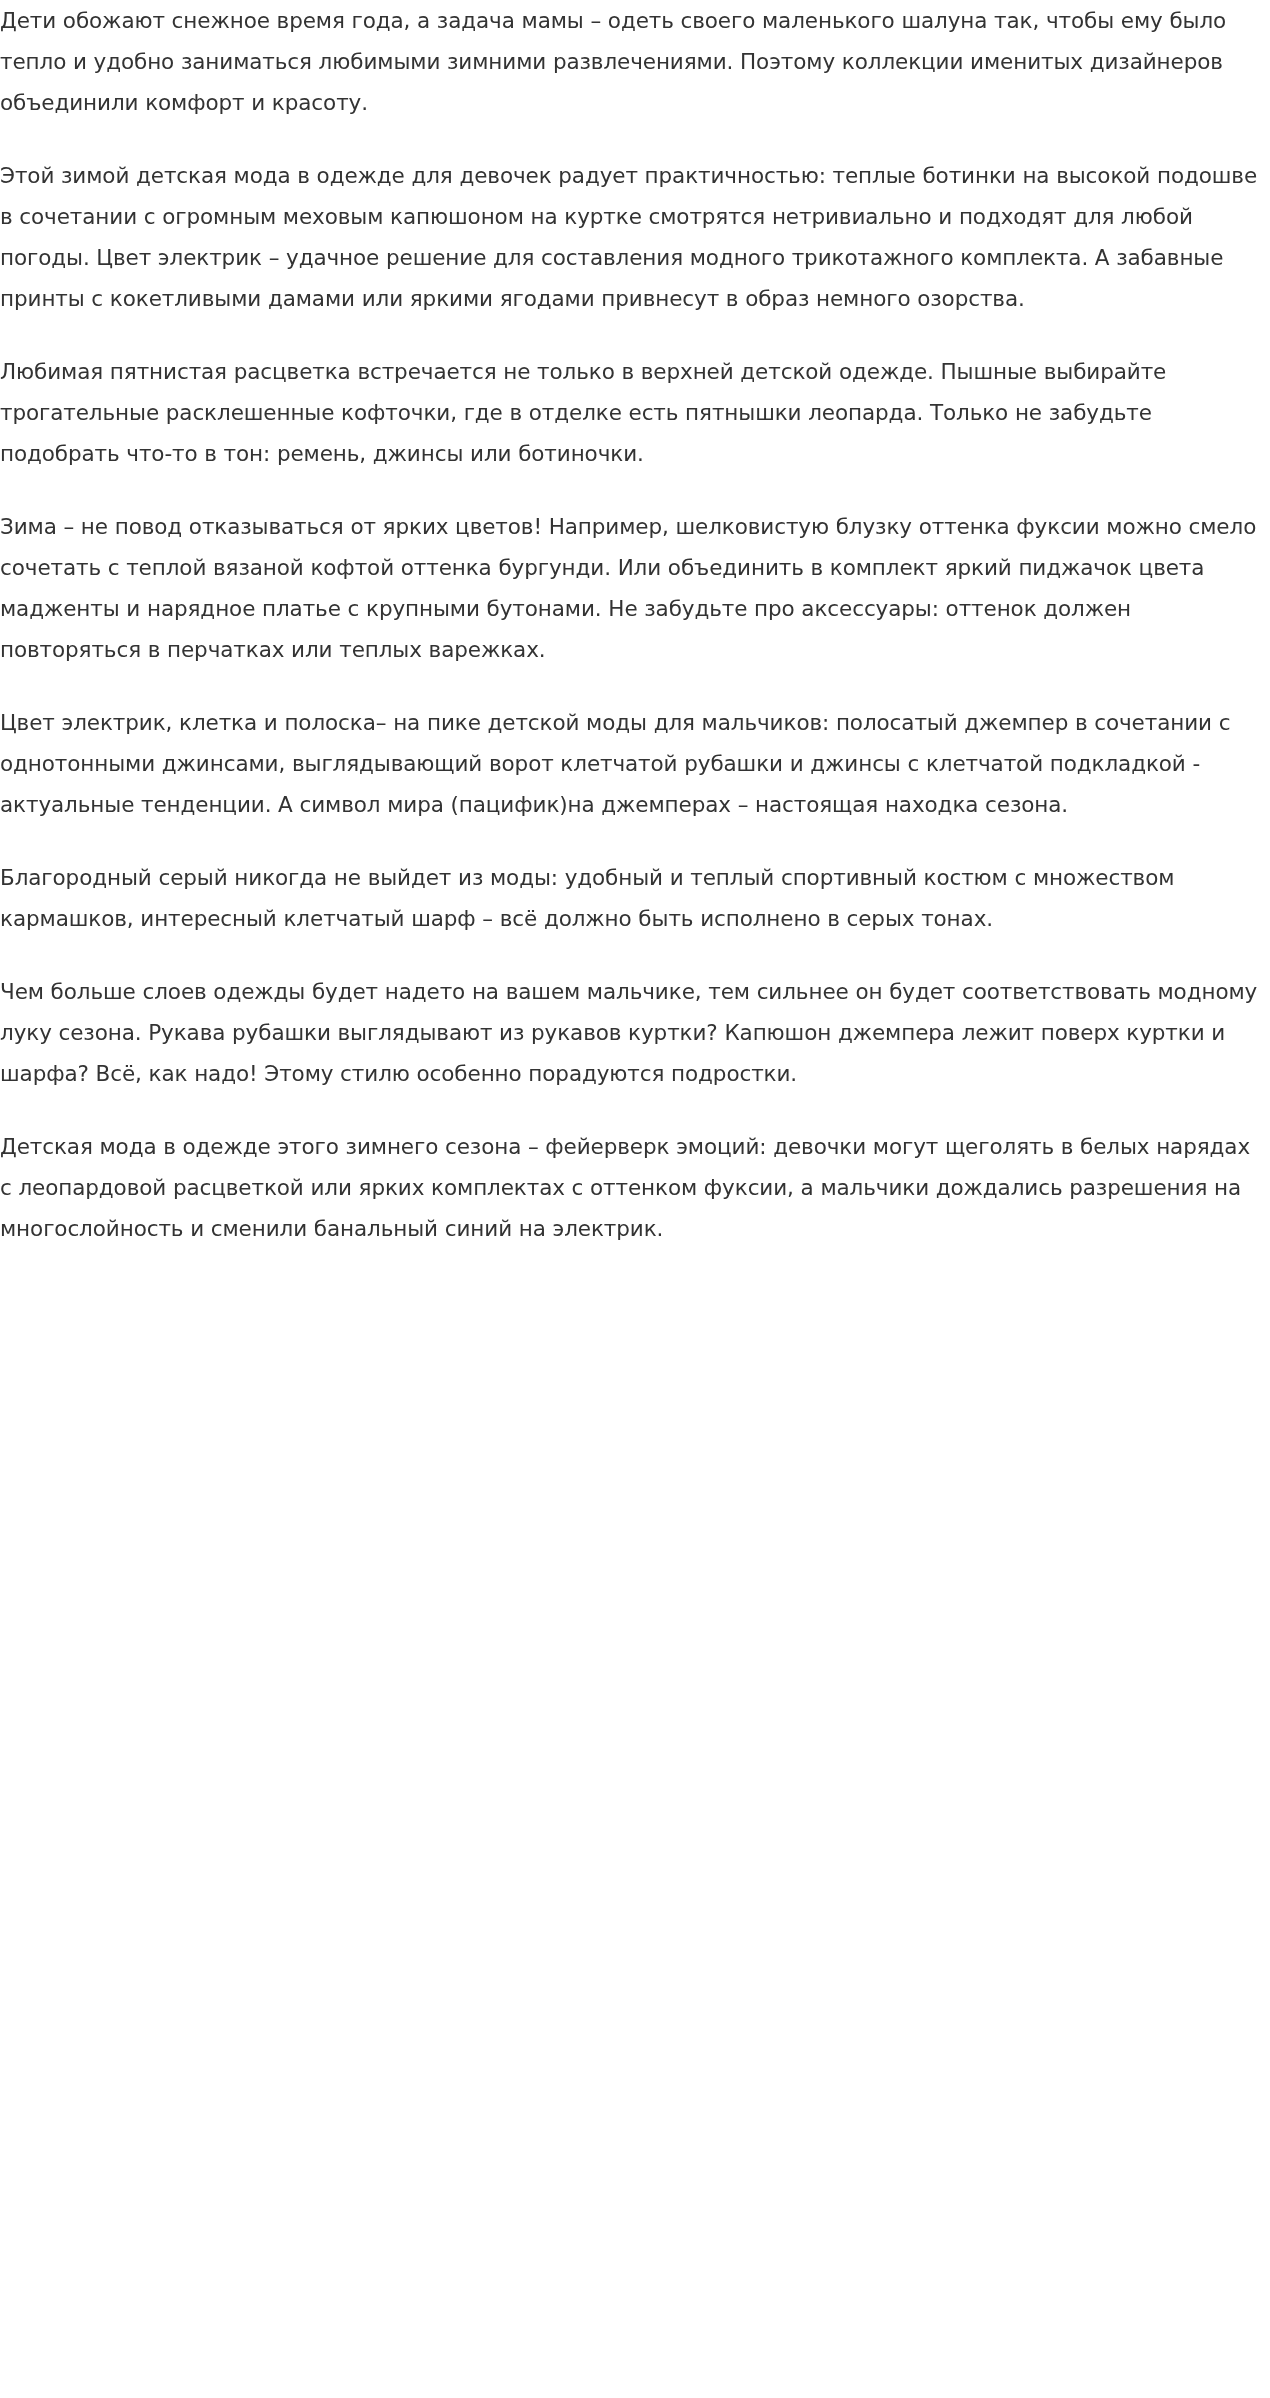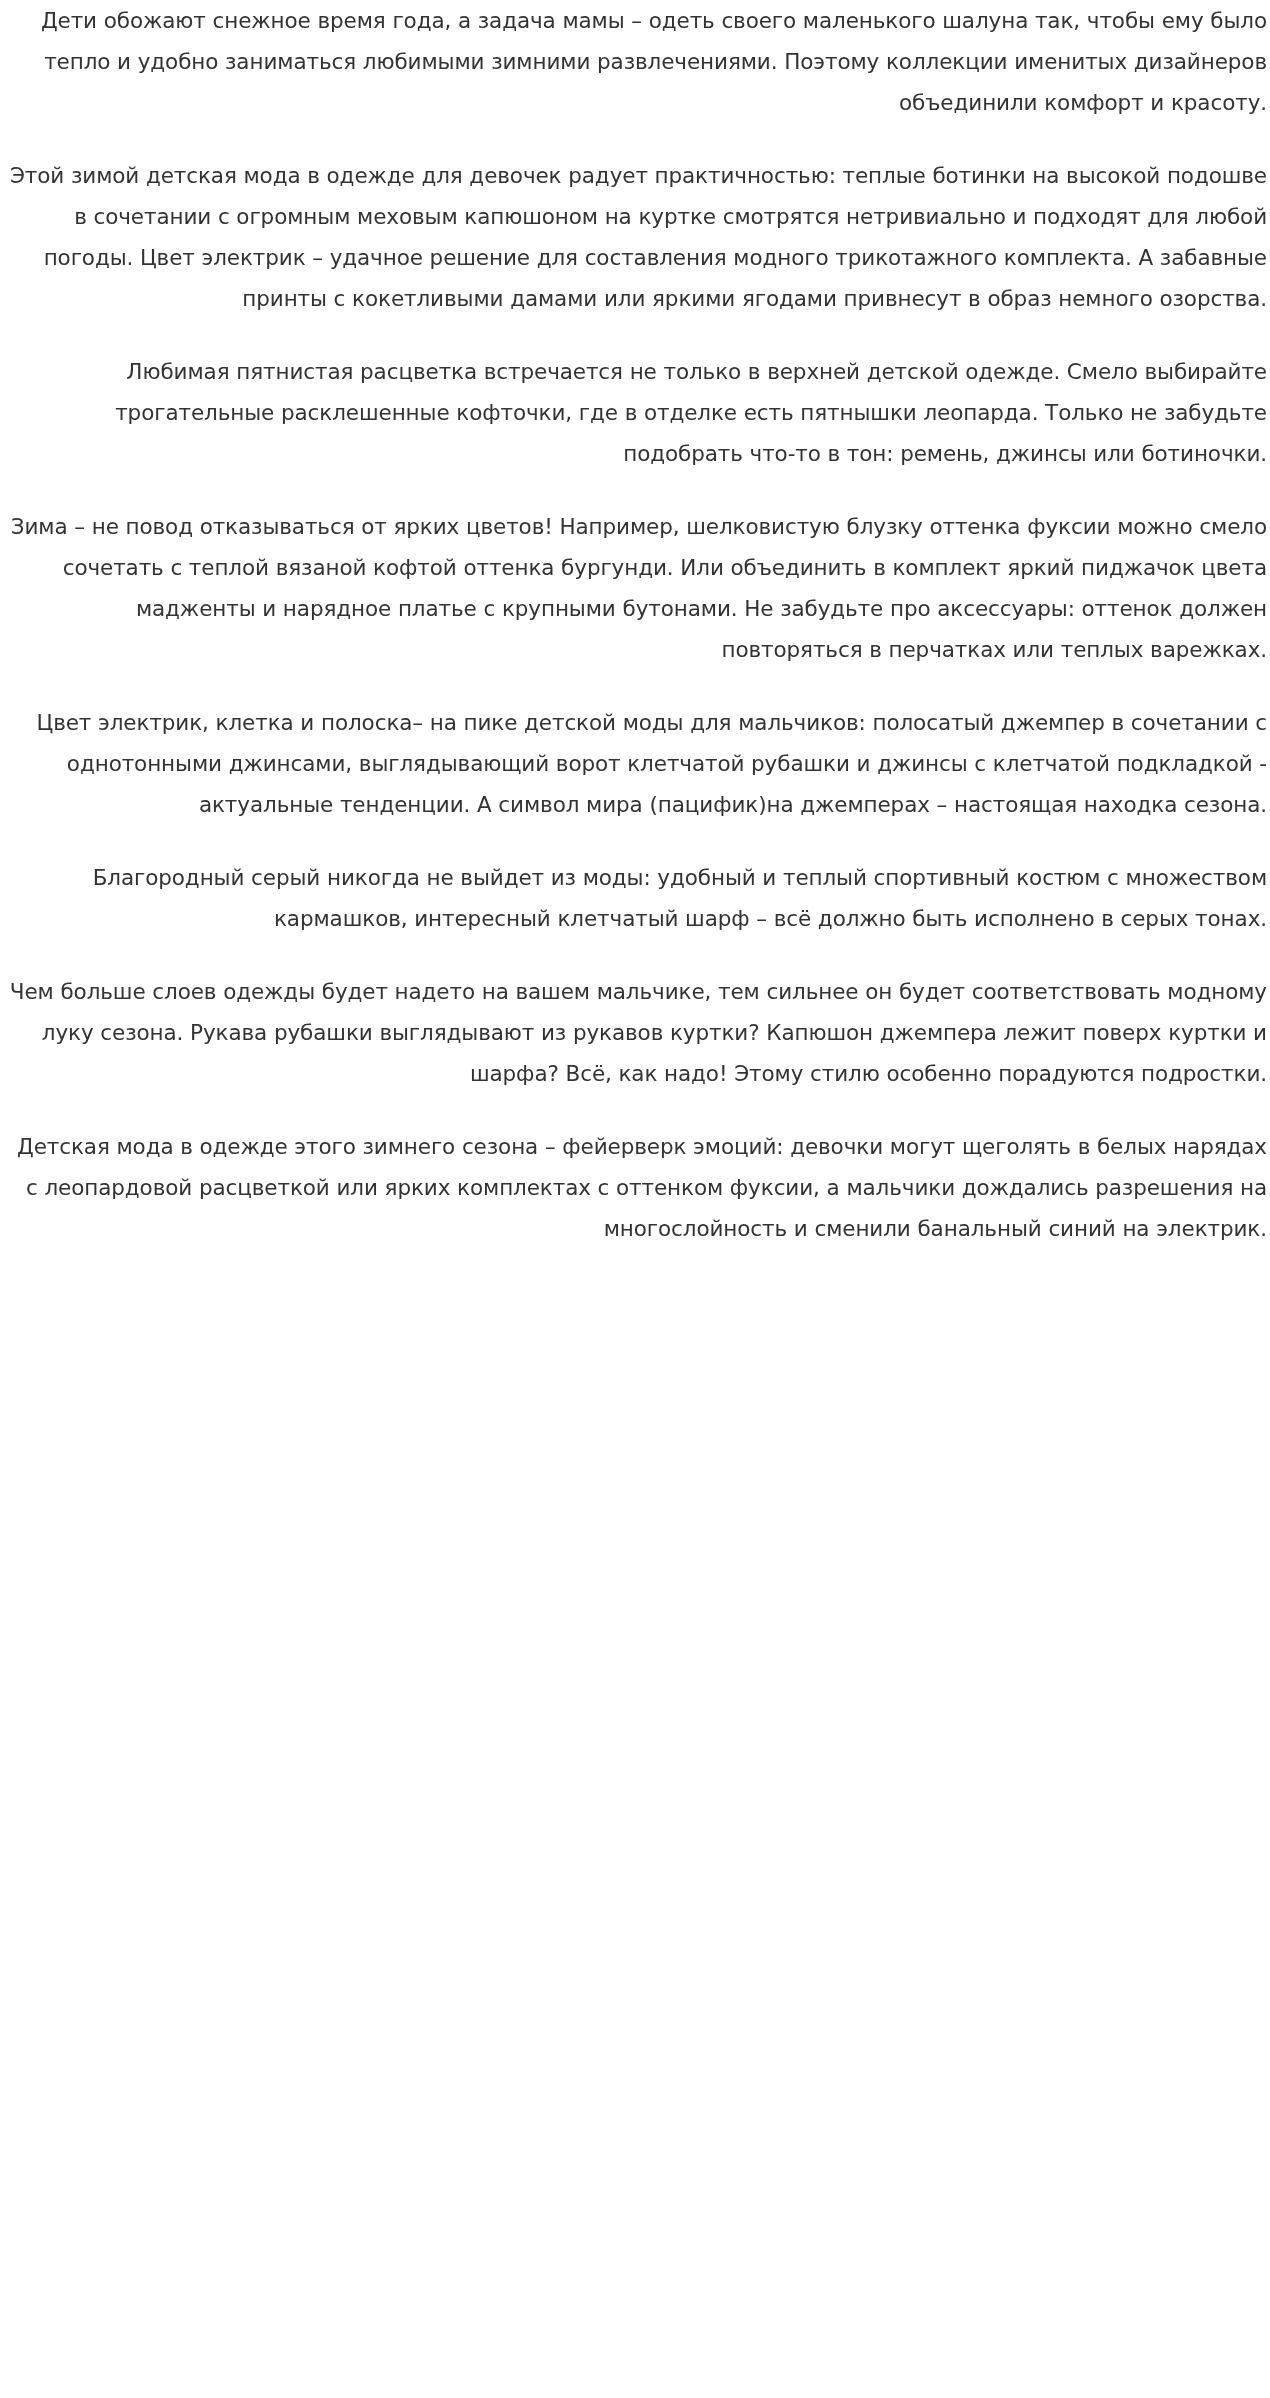--- a/index.html
+++ b/index.html
@@ -17,31 +17,31 @@
     padding: 0 3px 0 0;
   }
   .article p {
     margin: 0 0 32px 0;
     font-size: 21.5px;
     line-height: 41px;
     color: #333333;
     font-family: "DejaVu Sans", sans-serif;
     font-weight: 400;
     letter-spacing: -0.1px;
-    text-align: right;
+    text-align: left;
   }
   .article p:last-child {
     margin-bottom: 3px;
   }
 </style>
 </head>
 <body>
 
 <div class="article">
   <p>Дети обожают снежное время года, а задача мамы – одеть своего маленького шалуна так, чтобы ему было тепло и удобно заниматься любимыми зимними развлечениями. Поэтому коллекции именитых дизайнеров объединили комфорт и красоту.</p>
   <p>Этой зимой детская мода в одежде для девочек радует практичностью: теплые ботинки на высокой подошве в сочетании с огромным меховым капюшоном на куртке смотрятся нетривиально и подходят для любой погоды. Цвет электрик – удачное решение для составления модного трикотажного комплекта. А забавные принты с кокетливыми дамами или яркими ягодами привнесут в образ немного озорства.</p>
-  <p>Любимая пятнистая расцветка встречается не только в верхней детской одежде. Смело выбирайте трогательные расклешенные кофточки, где в отделке есть пятнышки леопарда. Только не забудьте подобрать что-то в тон: ремень, джинсы или ботиночки.</p>
+  <p>Любимая пятнистая расцветка встречается не только в верхней детской одежде. Пышные выбирайте трогательные расклешенные кофточки, где в отделке есть пятнышки леопарда. Только не забудьте подобрать что-то в тон: ремень, джинсы или ботиночки.</p>
   <p>Зима – не повод отказываться от ярких цветов! Например, шелковистую блузку оттенка фуксии можно смело сочетать с теплой вязаной кофтой оттенка бургунди. Или объединить в комплект яркий пиджачок цвета мадженты и нарядное платье с крупными бутонами. Не забудьте про аксессуары: оттенок должен повторяться в перчатках или теплых варежках.</p>
   <p>Цвет электрик, клетка и полоска– на пике детской моды для мальчиков: полосатый джемпер в сочетании с однотонными джинсами, выглядывающий ворот клетчатой рубашки и джинсы с клетчатой подкладкой - актуальные тенденции. А символ мира (пацифик)на джемперах – настоящая находка сезона.</p>
   <p>Благородный серый никогда не выйдет из моды: удобный и теплый спортивный костюм с множеством кармашков, интересный клетчатый шарф – всё должно быть исполнено в серых тонах.</p>
   <p>Чем больше слоев одежды будет надето на вашем мальчике, тем сильнее он будет соответствовать модному луку сезона. Рукава рубашки выглядывают из рукавов куртки? Капюшон джемпера лежит поверх куртки и шарфа? Всё, как надо! Этому стилю особенно порадуются подростки.</p>
   <p>Детская мода в одежде этого зимнего сезона – фейерверк эмоций: девочки могут щеголять в белых нарядах с леопардовой расцветкой или ярких комплектах с оттенком фуксии, а мальчики дождались разрешения на многослойность и сменили банальный синий на электрик.</p>
 </div>
 
 </body></html>

